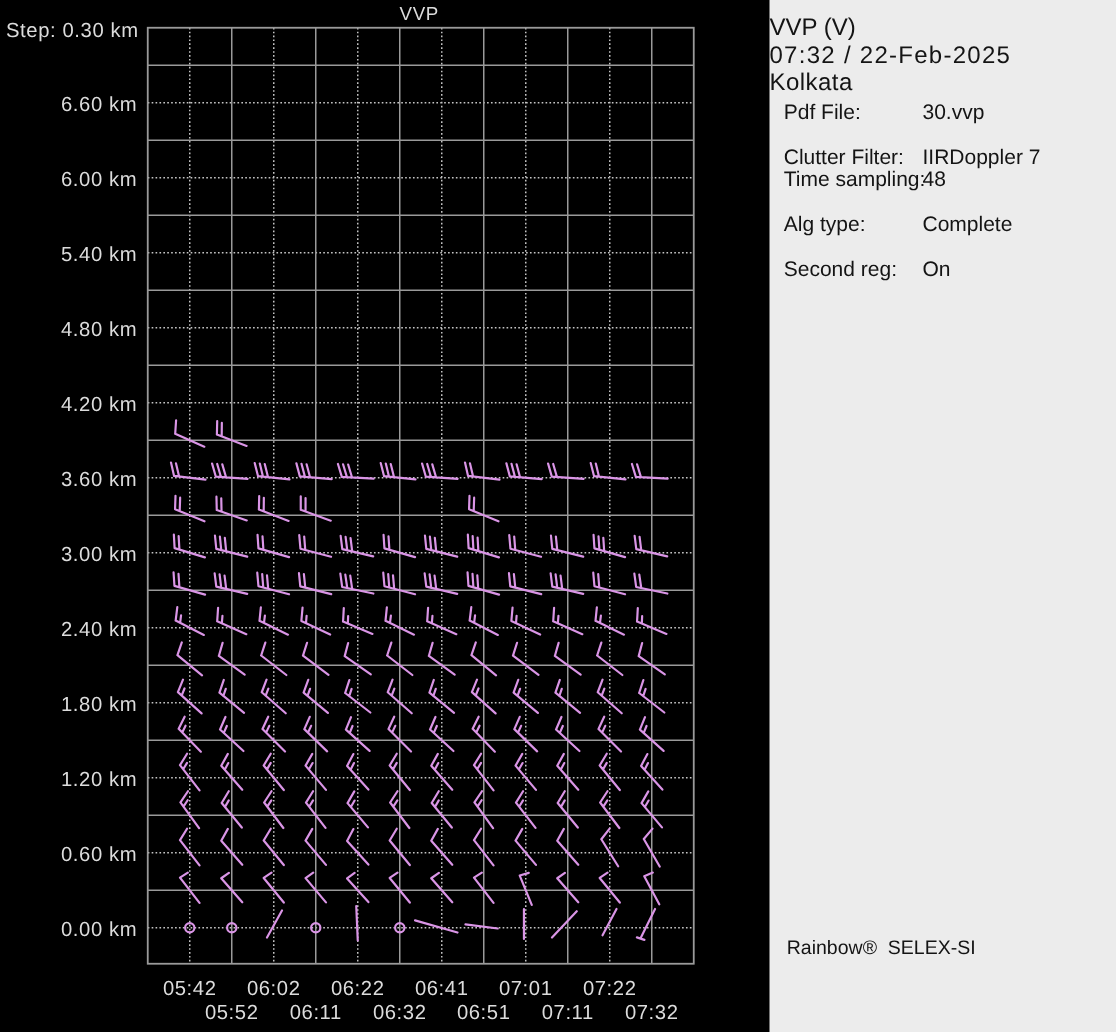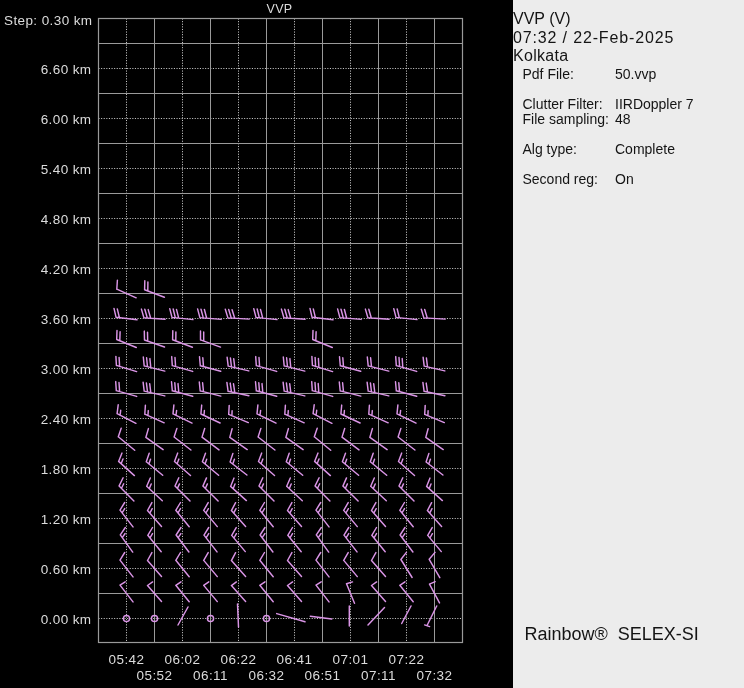--- a/index.html
+++ b/index.html
@@ -2,21 +2,21 @@
 <html><head><meta charset="utf-8"><style>
 *{margin:0;padding:0;box-sizing:border-box}
 html,body{width:744px;height:688px;background:#000;overflow:hidden;
 font-family:"Liberation Sans",sans-serif}
 #panel{position:absolute;left:513px;top:0;width:231px;height:688px;background:#ececec;color:#141414}
 .hdr{position:absolute;left:0;width:234px;text-align:left;font-size:16px}
 .il{position:absolute;left:9.5px;width:221px;font-size:14px;line-height:15px;white-space:nowrap}
 .lab{display:inline-block;width:92.5px}
 .ax{fill:#dcdcdc;font-size:13.5px;letter-spacing:0.4px;font-family:"Liberation Sans",sans-serif}
 .barb{stroke:#da95e6;stroke-width:1.45;fill:none}
-#foot{position:absolute;left:11.5px;top:624px;font-size:18px}
+#foot{position:absolute;left:11.5px;top:624px;font-size:13px}
 </style></head><body>
 <svg width="513" height="688" style="position:absolute;left:0;top:0">
 <path d="M126.5 18.5L126.5 642.5M182.5 18.5L182.5 642.5M238.5 18.5L238.5 642.5M294.5 18.5L294.5 642.5M350.5 18.5L350.5 642.5M406.5 18.5L406.5 642.5M98.5 68.5L462.5 68.5M98.5 118.5L462.5 118.5M98.5 168.5L462.5 168.5M98.5 218.5L462.5 218.5M98.5 268.5L462.5 268.5M98.5 318.5L462.5 318.5M98.5 368.5L462.5 368.5M98.5 418.5L462.5 418.5M98.5 468.5L462.5 468.5M98.5 518.5L462.5 518.5M98.5 568.5L462.5 568.5M98.5 618.5L462.5 618.5" stroke="#c4c4c4" stroke-width="1" stroke-dasharray="1.1 1.5" fill="none"></path>
 <path d="M154.5 18.5L154.5 642.5M210.5 18.5L210.5 642.5M266.5 18.5L266.5 642.5M322.5 18.5L322.5 642.5M378.5 18.5L378.5 642.5M434.5 18.5L434.5 642.5M98.5 43.5L462.5 43.5M98.5 93.5L462.5 93.5M98.5 143.5L462.5 143.5M98.5 193.5L462.5 193.5M98.5 243.5L462.5 243.5M98.5 293.5L462.5 293.5M98.5 343.5L462.5 343.5M98.5 393.5L462.5 393.5M98.5 443.5L462.5 443.5M98.5 493.5L462.5 493.5M98.5 543.5L462.5 543.5M98.5 593.5L462.5 593.5" stroke="#9a9a9a" stroke-width="1" fill="none"></path>
 <rect x="98.5" y="18.5" width="364.0" height="624.0" stroke="#9a9a9a" stroke-width="1.2" fill="none"></rect>
 <path d="M116.8 289.2L136.2 297.8M116.8 289.2L117.4 280.2M144.6 289.7L164.4 297.3M144.6 289.7L144.8 280.7M147.8 290.9L147.9 281.9M116.0 317.2L137.0 319.8M116.0 317.2L114.0 308.4M119.4 317.6L117.3 308.9M143.9 317.8L165.1 319.2M143.9 317.8L141.4 309.1M147.3 318.0L144.8 309.3M150.7 318.2L148.2 309.6M172.0 317.4L193.0 319.6M172.0 317.4L169.8 308.7M175.3 317.7L173.2 309.0M178.7 318.1L176.5 309.4M199.9 317.6L221.1 319.4M199.9 317.6L197.6 308.9M203.3 317.9L201.0 309.2M206.7 318.2L204.4 309.5M227.9 317.9L249.1 319.1M227.9 317.9L225.3 309.3M231.3 318.1L228.7 309.5M234.7 318.3L232.1 309.7M256.0 317.4L277.0 319.6M256.0 317.4L253.8 308.7M259.3 317.7L257.2 309.0M262.7 318.1L260.5 309.4M283.9 317.8L305.1 319.2M283.9 317.8L281.4 309.1M287.3 318.0L284.8 309.3M290.7 318.2L288.2 309.6M312.0 317.2L333.0 319.8M312.0 317.2L310.0 308.4M315.4 317.6L313.3 308.9M339.9 317.6L361.1 319.4M339.9 317.6L337.6 308.9M343.3 317.9L341.0 309.2M346.7 318.2L344.4 309.5M367.9 317.8L389.1 319.2M367.9 317.8L365.4 309.1M371.3 318.0L368.8 309.3M396.0 317.4L417.0 319.6M396.0 317.4L393.8 308.7M399.3 317.7L397.2 309.0M423.9 317.9L445.1 319.1M423.9 317.9L421.3 309.3M427.3 318.1L424.7 309.5M116.7 339.5L136.3 347.5M116.7 339.5L117.0 330.5M119.8 340.8L120.1 331.8M144.5 340.0L164.5 347.0M144.5 340.0L144.3 331.1M147.7 341.2L147.5 332.2M172.6 339.7L192.4 347.3M172.6 339.7L172.8 330.7M175.8 340.9L175.9 331.9M200.5 339.9L220.5 347.1M200.5 339.9L200.5 330.9M203.7 341.0L203.7 332.0M312.7 339.5L332.3 347.5M312.7 339.5L313.0 330.5M315.8 340.8L316.1 331.8M116.4 365.4L136.6 371.6M116.4 365.4L115.9 356.4M119.6 366.4L119.1 357.4M144.2 365.9L164.8 371.1M144.2 365.9L143.3 357.0M147.5 366.8L146.6 357.8M150.8 367.6L149.9 358.6M172.3 365.6L192.7 371.4M172.3 365.6L171.7 356.6M175.6 366.5L175.0 357.5M200.3 365.8L220.7 371.2M200.3 365.8L199.5 356.8M203.5 366.6L202.8 357.7M228.2 366.1L248.8 370.9M228.2 366.1L227.1 357.2M231.5 366.9L230.4 357.9M234.8 367.6L233.7 358.7M256.3 365.6L276.7 371.4M256.3 365.6L255.7 356.6M259.6 366.5L259.0 357.5M284.2 365.9L304.8 371.1M284.2 365.9L283.3 357.0M287.5 366.8L286.6 357.8M290.8 367.6L289.9 358.6M312.4 365.4L332.6 371.6M312.4 365.4L311.9 356.4M315.6 366.4L315.1 357.4M318.9 367.4L318.4 358.4M340.3 365.8L360.7 371.2M340.3 365.8L339.5 356.8M343.5 366.6L342.8 357.7M368.2 365.9L388.8 371.1M368.2 365.9L367.3 357.0M371.5 366.8L370.6 357.8M396.3 365.6L416.7 371.4M396.3 365.6L395.7 356.6M399.6 366.5L399.0 357.5M402.8 367.5L402.2 358.5M424.2 366.1L444.8 370.9M424.2 366.1L423.1 357.2M427.5 366.9L426.4 357.9M116.3 390.6L136.7 396.4M116.3 390.6L115.7 381.6M119.6 391.5L119.0 382.5M144.2 391.1L164.8 395.9M144.2 391.1L143.1 382.2M147.5 391.9L146.4 382.9M150.8 392.6L149.7 383.7M172.3 390.8L192.7 396.2M172.3 390.8L171.5 381.8M175.5 391.6L174.8 382.7M178.8 392.5L178.0 383.6M200.2 390.9L220.8 396.1M200.2 390.9L199.3 382.0M203.5 391.8L202.6 382.8M228.1 391.3L248.9 395.7M228.1 391.3L226.9 382.4M231.5 392.0L230.2 383.1M234.8 392.7L233.5 383.8M256.3 390.8L276.7 396.2M256.3 390.8L255.5 381.8M259.5 391.6L258.8 382.7M262.8 392.5L262.0 383.6M284.2 391.1L304.8 395.9M284.2 391.1L283.1 382.2M287.5 391.9L286.4 382.9M290.8 392.6L289.7 383.7M312.3 390.6L332.7 396.4M312.3 390.6L311.7 381.6M315.6 391.5L315.0 382.5M318.8 392.5L318.2 383.5M340.2 390.9L360.8 396.1M340.2 390.9L339.3 382.0M343.5 391.8L342.6 382.8M368.2 391.1L388.8 395.9M368.2 391.1L367.1 382.2M371.5 391.9L370.4 382.9M374.8 392.6L373.7 383.7M396.3 390.8L416.7 396.2M396.3 390.8L395.5 381.8M399.5 391.6L398.8 382.7M424.1 391.3L444.9 395.7M424.1 391.3L422.9 382.4M427.5 392.0L426.2 383.1M117.1 413.7L135.9 423.3M117.1 413.7L118.2 404.8M120.1 415.2L120.7 410.3M144.8 414.2L164.2 422.8M144.8 414.2L145.4 405.2M147.9 415.6L148.3 410.6M173.0 413.9L192.0 423.1M173.0 413.9L173.9 404.9M176.0 415.3L176.6 410.4M200.9 414.0L220.1 423.0M200.9 414.0L201.7 405.1M204.0 415.5L204.4 410.5M228.7 414.4L248.3 422.6M228.7 414.4L229.2 405.4M231.9 415.7L232.1 410.7M257.0 413.9L276.0 423.1M257.0 413.9L257.9 404.9M260.0 415.3L260.6 410.4M284.8 414.2L304.2 422.8M284.8 414.2L285.4 405.2M287.9 415.6L288.3 410.6M313.1 413.7L331.9 423.3M313.1 413.7L314.2 404.8M316.1 415.2L316.7 410.3M340.9 414.0L360.1 423.0M340.9 414.0L341.7 405.1M344.0 415.5L344.4 410.5M368.8 414.2L388.2 422.8M368.8 414.2L369.4 405.2M371.9 415.6L372.3 410.6M397.0 413.9L416.0 423.1M397.0 413.9L397.9 404.9M400.0 415.3L400.6 410.4M424.7 414.4L444.3 422.6M424.7 414.4L425.2 405.4M427.9 415.7L428.1 410.7M118.3 436.8L134.7 450.2M118.3 436.8L121.2 428.3M145.9 437.3L163.1 449.7M145.9 437.3L148.4 428.6M174.1 437.0L190.9 450.0M174.1 437.0L176.9 428.4M202.0 437.1L219.0 449.9M202.0 437.1L204.7 428.5M229.8 437.4L247.2 449.6M229.8 437.4L232.1 428.7M258.1 437.0L274.9 450.0M258.1 437.0L260.9 428.4M285.9 437.3L303.1 449.7M285.9 437.3L288.4 428.6M314.3 436.8L330.7 450.2M314.3 436.8L317.2 428.3M342.0 437.1L359.0 449.9M342.0 437.1L344.7 428.5M369.9 437.3L387.1 449.7M369.9 437.3L372.4 428.6M398.1 437.0L414.9 450.0M398.1 437.0L400.9 428.4M425.8 437.4L443.2 449.6M425.8 437.4L428.1 428.7M118.6 461.4L134.4 475.6M118.6 461.4L122.0 453.1M121.1 463.7L123.0 459.0M146.3 461.8L162.7 475.2M146.3 461.8L149.2 453.3M148.9 464.0L150.5 459.2M174.5 461.5L190.5 475.5M174.5 461.5L177.7 453.1M177.1 463.8L178.9 459.1M202.4 461.7L218.6 475.3M202.4 461.7L205.5 453.2M205.0 463.9L206.7 459.2M230.1 462.0L246.9 475.0M230.1 462.0L232.9 453.4M232.8 464.1L234.4 459.3M258.5 461.5L274.5 475.5M258.5 461.5L261.7 453.1M261.1 463.8L262.9 459.1M286.3 461.8L302.7 475.2M286.3 461.8L289.2 453.3M288.9 464.0L290.5 459.2M314.6 461.4L330.4 475.6M314.6 461.4L318.0 453.1M317.1 463.7L319.0 459.0M342.4 461.7L358.6 475.3M342.4 461.7L345.5 453.2M345.0 463.9L346.7 459.2M370.3 461.8L386.7 475.2M370.3 461.8L373.2 453.3M372.9 464.0L374.5 459.2M398.5 461.5L414.5 475.5M398.5 461.5L401.7 453.1M401.1 463.8L402.9 459.1M426.1 462.0L442.9 475.0M426.1 462.0L428.9 453.4M428.8 464.1L430.4 459.3M119.1 485.9L133.9 501.1M119.1 485.9L123.1 477.8M121.5 488.3L123.7 483.8M146.7 486.3L162.3 500.7M146.7 486.3L150.3 478.0M149.2 488.6L151.2 484.0M175.0 486.0L190.0 501.0M175.0 486.0L178.8 477.8M177.4 488.4L179.5 483.9M202.9 486.1L218.1 500.9M202.9 486.1L206.5 477.9M205.3 488.5L207.4 483.9M230.6 486.4L246.4 500.6M230.6 486.4L234.0 478.1M233.1 488.7L235.0 484.0M259.0 486.0L274.0 501.0M259.0 486.0L262.8 477.8M261.4 488.4L263.5 483.9M286.7 486.3L302.3 500.7M286.7 486.3L290.3 478.0M289.2 488.6L291.2 484.0M315.1 485.9L329.9 501.1M315.1 485.9L319.1 477.8M317.5 488.3L319.7 483.8M342.9 486.1L358.1 500.9M342.9 486.1L346.5 477.9M345.3 488.5L347.4 483.9M370.7 486.3L386.3 500.7M370.7 486.3L374.3 478.0M373.2 488.6L375.2 484.0M399.0 486.0L414.0 501.0M399.0 486.0L402.8 477.8M401.4 488.4L403.5 483.9M426.6 486.4L442.4 500.6M426.6 486.4L430.0 478.1M429.1 488.7L431.0 484.0M120.0 510.1L133.0 526.9M120.0 510.1L124.7 502.5M122.1 512.8L124.7 508.6M147.5 510.5L161.5 526.5M147.5 510.5L151.9 502.6M149.8 513.1L152.2 508.7M175.8 510.3L189.2 526.7M175.8 510.3L180.5 502.5M178.0 512.9L180.5 508.6M203.7 510.4L217.3 526.6M203.7 510.4L208.2 502.6M205.9 513.0L208.4 508.7M231.4 510.6L245.6 526.4M231.4 510.6L235.6 502.7M233.7 513.1L236.0 508.7M259.8 510.3L273.2 526.7M259.8 510.3L264.5 502.5M262.0 512.9L264.5 508.6M287.5 510.5L301.5 526.5M287.5 510.5L291.9 502.6M289.8 513.1L292.2 508.7M316.0 510.1L329.0 526.9M316.0 510.1L320.7 502.5M318.1 512.8L320.7 508.6M343.7 510.4L357.3 526.6M343.7 510.4L348.2 502.6M345.9 513.0L348.4 508.7M371.5 510.5L385.5 526.5M371.5 510.5L375.9 502.6M373.8 513.1L376.2 508.7M399.8 510.3L413.2 526.7M399.8 510.3L404.5 502.5M402.0 512.9L404.5 508.6M427.4 510.6L441.6 526.4M427.4 510.6L431.6 502.7M429.7 513.1L432.0 508.7M120.3 534.9L132.7 552.1M120.3 534.9L125.3 527.5M122.3 537.7L125.1 533.5M147.8 535.3L161.2 551.7M147.8 535.3L152.5 527.5M150.0 537.9L152.5 533.6M176.1 535.0L188.9 552.0M176.1 535.0L181.0 527.5M178.2 537.7L180.9 533.6M204.0 535.1L217.0 551.9M204.0 535.1L208.7 527.5M206.1 537.8L208.7 533.6M231.7 535.4L245.3 551.6M231.7 535.4L236.2 527.6M233.9 538.0L236.4 533.7M260.1 535.0L272.9 552.0M260.1 535.0L265.0 527.5M262.2 537.7L264.9 533.6M287.8 535.3L301.2 551.7M287.8 535.3L292.5 527.5M290.0 537.9L292.5 533.6M316.3 534.9L328.7 552.1M316.3 534.9L321.3 527.5M318.3 537.7L321.1 533.5M344.0 535.1L357.0 551.9M344.0 535.1L348.7 527.5M346.1 537.8L348.7 533.6M371.8 535.3L385.2 551.7M371.8 535.3L376.5 527.5M374.0 537.9L376.5 533.6M400.1 535.0L412.9 552.0M400.1 535.0L405.0 527.5M402.2 537.7L404.9 533.6M427.7 535.4L441.3 551.6M427.7 535.4L432.2 527.6M429.9 538.0L432.4 533.7M120.0 560.1L133.0 576.9M120.0 560.1L124.7 552.5M147.5 560.5L161.5 576.5M147.5 560.5L151.9 552.6M175.8 560.3L189.2 576.7M175.8 560.3L180.5 552.5M203.7 560.4L217.3 576.6M203.7 560.4L208.2 552.6M231.4 560.6L245.6 576.4M231.4 560.6L235.6 552.7M259.8 560.3L273.2 576.7M259.8 560.3L264.5 552.5M287.5 560.5L301.5 576.5M287.5 560.5L291.9 552.6M316.0 560.1L329.0 576.9M316.0 560.1L320.7 552.5M343.7 560.4L357.3 576.6M343.7 560.4L348.2 552.6M371.5 560.5L385.5 576.5M371.5 560.5L375.9 552.6M400.9 559.5L412.1 577.5M400.9 559.5L406.4 552.4M429.2 559.3L439.8 577.7M429.2 559.3L435.0 552.4M120.0 585.1L133.0 601.9M120.0 585.1L125.2 581.8M147.5 585.5L161.5 601.5M147.5 585.5L152.6 581.9M175.8 585.3L189.2 601.7M175.8 585.3L181.0 581.8M203.7 585.4L217.3 601.6M203.7 585.4L208.8 581.8M231.4 585.6L245.6 601.4M231.4 585.6L236.4 581.9M259.8 585.3L273.2 601.7M259.8 585.3L265.0 581.8M287.5 585.5L301.5 601.5M287.5 585.5L292.6 581.9M316.0 585.1L329.0 601.9M316.0 585.1L321.2 581.8M346.5 583.7L354.5 603.3M346.5 583.7L352.5 581.9M371.5 585.5L385.5 601.5M371.5 585.5L376.6 581.9M399.8 585.3L413.2 601.7M399.8 585.3L405.0 581.8M429.5 584.1L439.5 602.9M429.5 584.1L435.2 581.7M178 625L188 607M237.5 604L238.5 627M276.7 613.6L305 621.7M310.3 616.3L331.8 619M349.3 606L349.3 626M368 625L384.5 607.5M401.7 623.5L411 606M427.3 625L436.7 606M424.6 624.9L429.6 626.6" class="barb" stroke-linecap="round" stroke-linejoin="round"></path>
 <circle cx="126.5" cy="618.5" r="3.1" class="barb" fill="none"></circle>
     <circle cx="154.5" cy="618.5" r="3.1" class="barb" fill="none"></circle>
     <circle cx="210.5" cy="618.5" r="3.1" class="barb" fill="none"></circle>
     <circle cx="266.5" cy="618.5" r="3.1" class="barb" fill="none"></circle>
@@ -44,18 +44,18 @@
     <text x="210.5" y="679.5" text-anchor="middle" class="ax">06:11</text>
     <text x="266.5" y="679.5" text-anchor="middle" class="ax">06:32</text>
     <text x="322.5" y="679.5" text-anchor="middle" class="ax">06:51</text>
     <text x="378.5" y="679.5" text-anchor="middle" class="ax">07:11</text>
     <text x="434.5" y="679.5" text-anchor="middle" class="ax">07:32</text>
 </svg>
 <div id="panel">
 <div class="hdr" style="top:10px">VVP (V)</div>
 <div class="hdr" style="top:28.5px;letter-spacing:0.85px">07:32 / 22-Feb-2025</div>
 <div class="hdr" style="top:47px;letter-spacing:0.3px">Kolkata</div>
-<div class="il" style="top:66.5px"><span class="lab">Pdf File:</span><span class="val">50.vvp</span></div>
+<div class="il" style="top:66.5px"><span class="lab">Pdf File:</span><span class="val">30.vvp</span></div>
     <div class="il" style="top:96.5px"><span class="lab">Clutter Filter:</span><span class="val">IIRDoppler 7</span></div>
-    <div class="il" style="top:111.5px"><span class="lab">File sampling:</span><span class="val">48</span></div>
+    <div class="il" style="top:111.5px"><span class="lab">Time sampling:</span><span class="val">48</span></div>
     <div class="il" style="top:141.5px"><span class="lab">Alg type:</span><span class="val">Complete</span></div>
     <div class="il" style="top:171.5px"><span class="lab">Second reg:</span><span class="val">On</span></div>
 <div id="foot">Rainbow®&nbsp; SELEX-SI</div>
 </div>
 </body></html>

